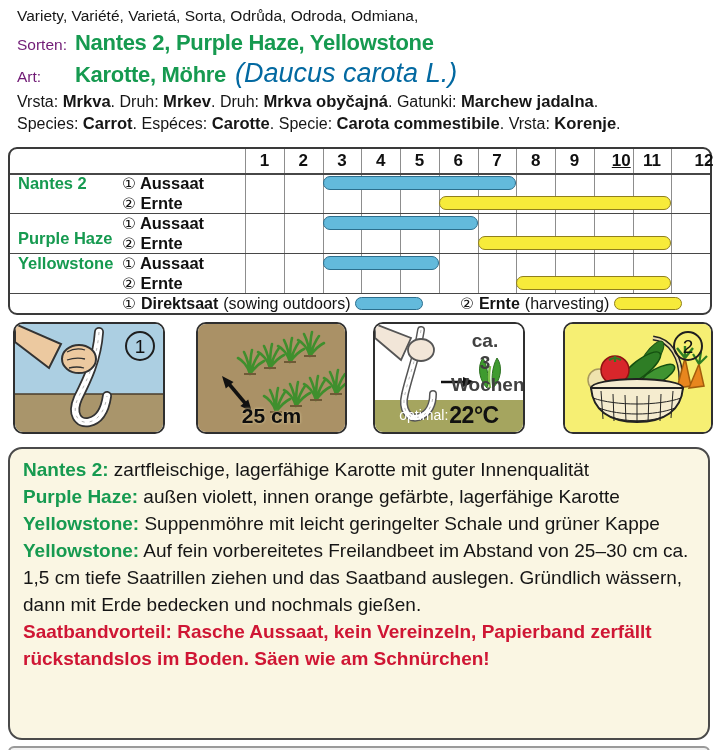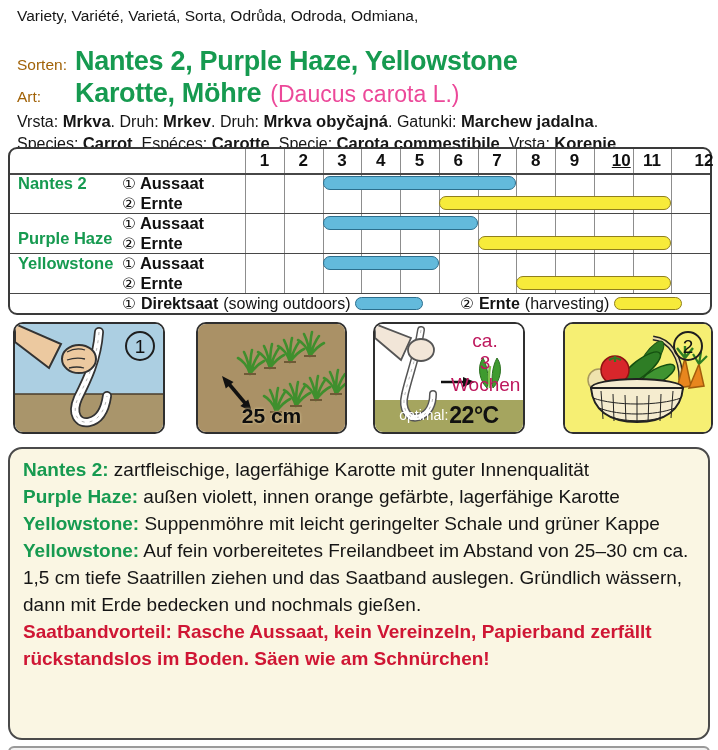--- a/index.html
+++ b/index.html
@@ -1,25 +1,25 @@
 <!DOCTYPE html>
 <html><head>
 <meta charset="utf-8">
 <style>
   html,body{margin:0;padding:0;background:#ffffff;}
   #page{position:relative;width:718px;height:750px;background:#ffffff;overflow:hidden;
         font-family:"Liberation Sans","DejaVu Sans",sans-serif;color:#141414;}
 
   
   #header{position:absolute;left:17px;top:6px;width:696px;}
-  .h-line1{font-size:15.5px;line-height:20px;color:#161616;margin-bottom:21px;}
+  .h-line1{font-size:15.5px;line-height:20px;color:#161616;margin-bottom:3px;}
   .h-row{display:flex;align-items:baseline;line-height:28px;}
-  .h-label{font-size:15.5px;width:58px;flex:none;color:#a16207;}
-  .h-green{font-size:27px;font-weight:bold;color:#169a50;letter-spacing:-0.3px;}
-  .h-latin{font-size:23px;margin-left:9px;color:#ec4899;}
+  .h-label{font-size:15.5px;width:58px;flex:none;color:#701a75;}
+  .h-green{font-size:22px;font-weight:bold;color:#169a50;letter-spacing:-0.3px;}
+  .h-latin{font-size:27px;font-style:italic;margin-left:9px;color:#0369a1;}
   .h-mixed{font-size:16px;line-height:22px;color:#161616;}
   .seg-bold{font-weight:bold;font-size:16.6px;}
 
   
   #calendar-box{position:absolute;left:8px;top:147px;width:704px;height:168px;
     border:2px solid #3a3a3a;border-radius:9px;box-sizing:border-box;background:#fff;}
   #calendar-grid{position:relative;width:700px;height:164px;}
   .month-label{position:absolute;top:0;height:24px;line-height:24px;text-align:center;
     font-weight:bold;font-size:17px;color:#101010;}
   .vline{position:absolute;top:0;height:144px;width:1px;background:#8d8d8d;}
@@ -43,22 +43,22 @@
     box-sizing:border-box;overflow:hidden;background:#fff;}
   .panel svg{position:absolute;left:0;top:0;}
   #panel-1{left:13px;width:152px;}
   #panel-2{left:196px;width:151px;}
   #panel-3{left:373px;width:152px;}
   #panel-4{left:563px;width:150px;}
   .badge{position:absolute;top:7px;right:8px;width:30px;height:30px;border:2px solid #1f1f1f;
     border-radius:50%;text-align:center;line-height:27px;font-size:19px;color:#101010;box-sizing:border-box;}
   .p2-caption{position:absolute;left:0;right:0;bottom:4px;text-align:center;font-weight:bold;
     font-size:21px;color:#0e0e0e;text-shadow:0 0 3px #c8b487,0 0 3px #c8b487;}
-  .p3-weeks{position:absolute;top:6px;left:76px;right:4px;text-align:center;font-weight:normal;
-    font-size:19px;line-height:22px;color:#be185d;}
+  .p3-weeks{position:absolute;top:6px;left:76px;right:4px;text-align:center;font-weight:bold;
+    font-size:19px;line-height:22px;color:#404040;}
   .p3-strip-text{position:absolute;left:0;right:0;bottom:3px;height:28px;display:flex;
     align-items:center;justify-content:center;gap:1px;}
   .p3-optimal-label{color:#ffffff;font-size:14px;}
   .p3-optimal-value{color:#111;font-weight:bold;font-size:23px;letter-spacing:-0.5px;}
 
   
   #desc-box{position:absolute;left:8px;top:447px;width:702px;height:293px;background:#faf6e3;
     border:2px solid #4a4a4a;border-radius:14px;box-sizing:border-box;padding:7px 13px 0 13px;
     font-size:19px;line-height:27px;color:#151515;}
   .desc-label{font-weight:bold;color:#169a50;}

